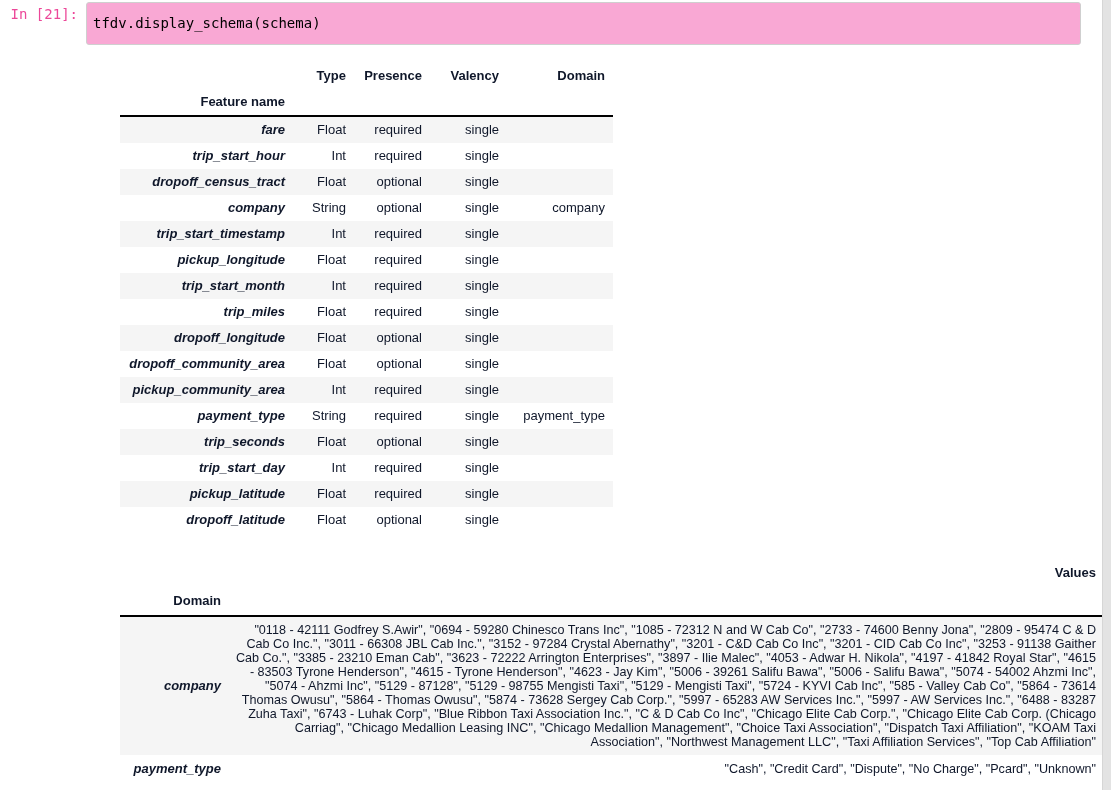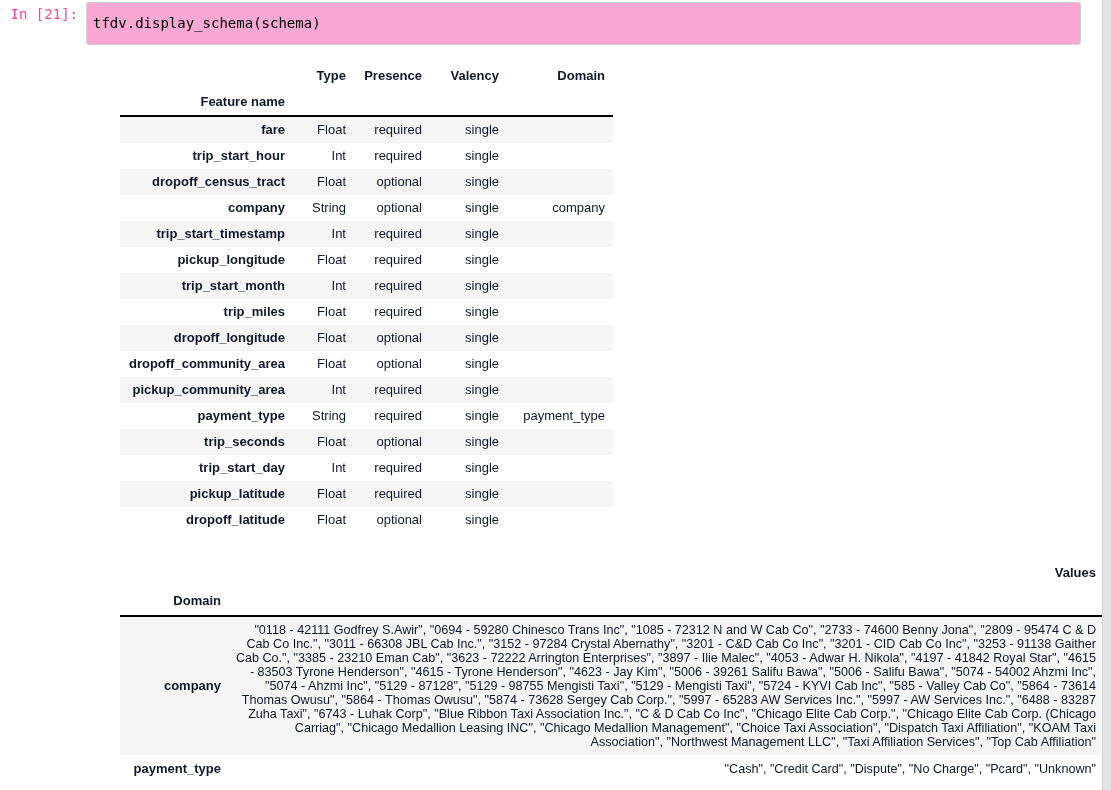--- a/index.html
+++ b/index.html
@@ -63,21 +63,21 @@
   th, td {
     text-align: right;
     vertical-align: middle;
     border: none;
     padding: 5px 8px;
     line-height: 16px;
   }
   thead th { font-weight: bold; }
   thead { border-bottom: 2px solid #000; }
   tbody tr:nth-child(odd) { background: #f5f5f5; }
-  tbody th { font-weight: bold; }
+  tbody th { font-weight: bold; font-style: italic; }
   tbody td { font-weight: normal; }
 
   .schema-table { width: 413px; table-layout: fixed; }
   .schema-table .col-index   { width: 157px; }
   .schema-table .col-type    { width: 45px; }
   .schema-table .col-presence{ width: 60px; }
   .schema-table .col-valency { width: 61px; }
   .schema-table .col-domain  { width: 90px; }
 
   .domain-table { width: 958px; margin-top: 26px; table-layout: fixed; }

